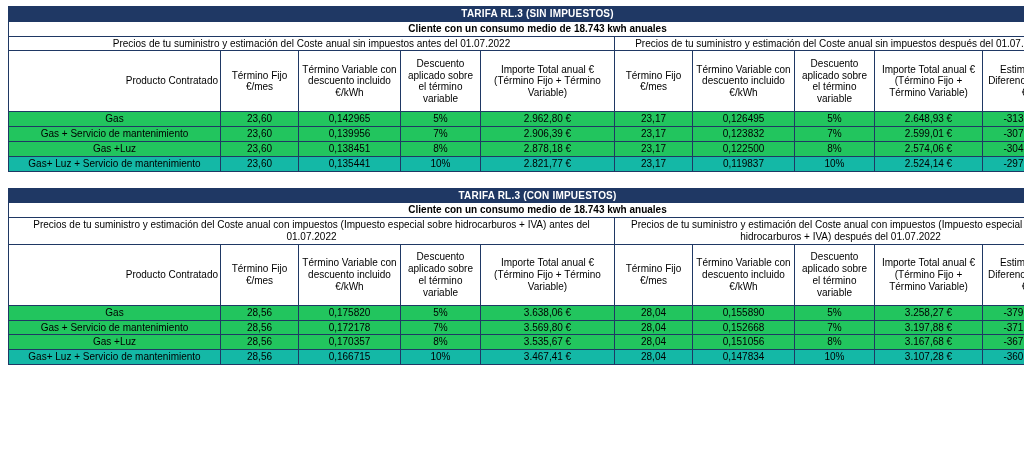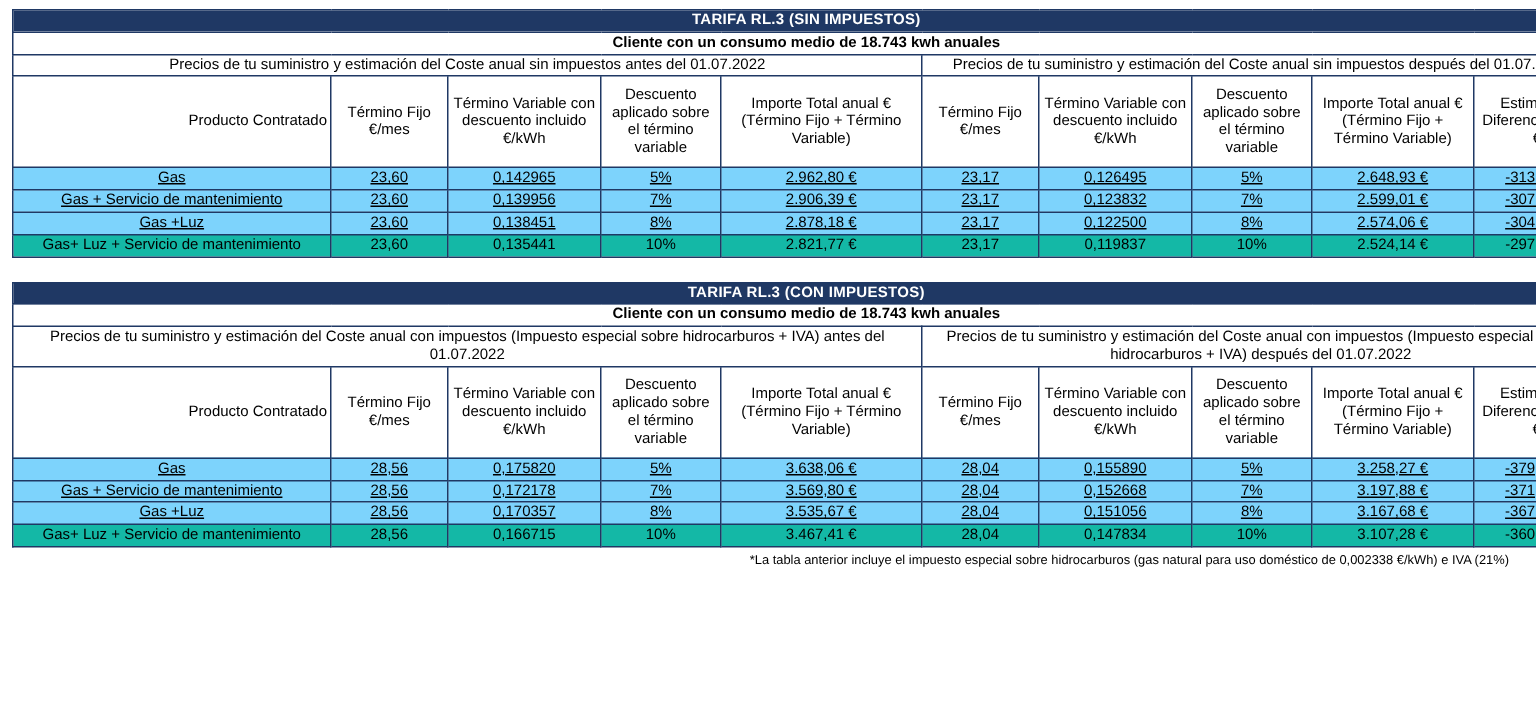--- a/index.html
+++ b/index.html
@@ -70,22 +70,21 @@
     text-align: center;
     font-size: 10px;
     padding: 2px 2px;
   }
   .num {
     text-align: center;
     font-size: 10px;
     padding: 2px 2px;
   }
   .shaded {
-    background: #7dd3fc;
-    text-decoration: underline;
+    background: #22c55e;
   }
   .plain {
     background: #14b8a6;
   }
   .spacer {
     height: 16px;
   }
   .footnote {
     text-align: right;
     font-size: 8.6px;
@@ -276,15 +275,14 @@
         <td class="num plain">3.467,41 €</td>
         <td class="num plain">28,04</td>
         <td class="num plain">0,147834</td>
         <td class="num plain">10%</td>
         <td class="num plain">3.107,28 €</td>
         <td class="num plain">-360,13 €</td>
       </tr>
     </tbody>
   </table>
 
-  <div class="footnote">*La tabla anterior incluye el impuesto especial sobre hidrocarburos (gas natural para uso doméstico de 0,002338 €/kWh) e IVA (21%)</div>
 
 </div>
 
 </body></html>

